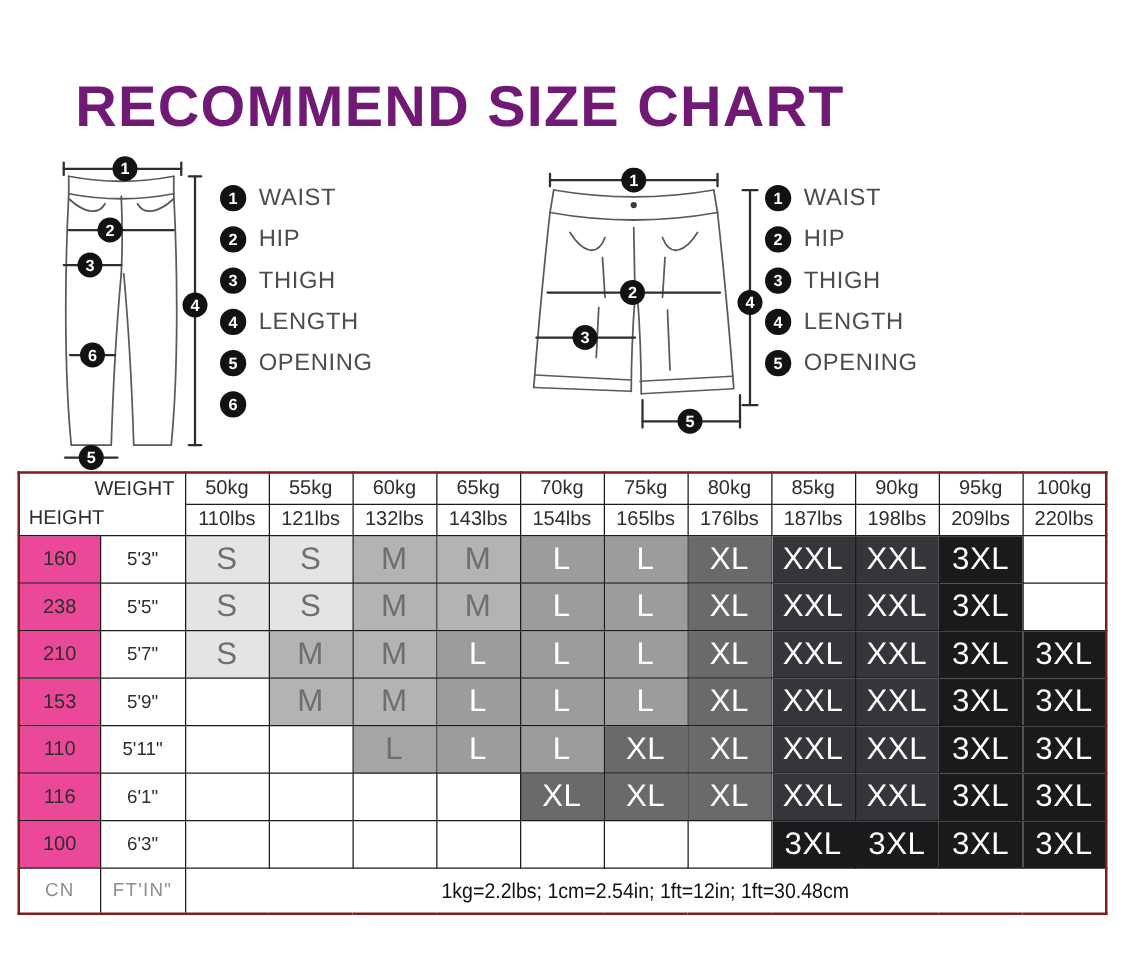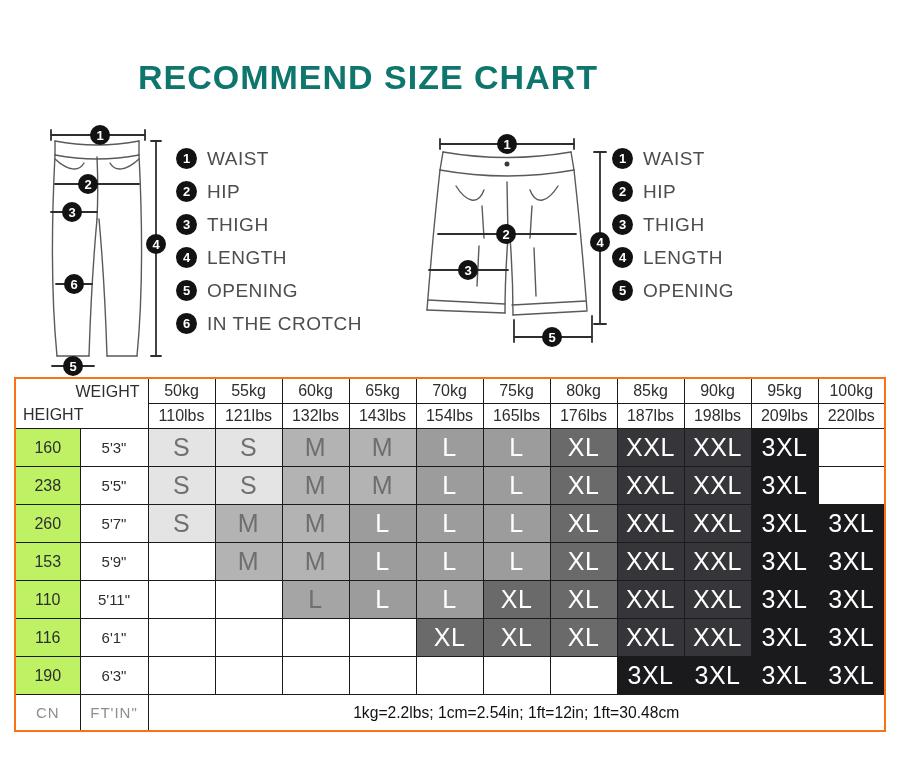--- a/index.html
+++ b/index.html
@@ -3,56 +3,56 @@
 <meta charset="utf-8">
 <style>
   html,body{margin:0;padding:0;}
   body{
     width:900px;height:762px;background:#ffffff;position:relative;overflow:hidden;
     font-family:"Liberation Sans", sans-serif;
   }
   
   .title{
     position:absolute;top:58px;left:0;width:736px;text-align:center;
-    font-size:34px;font-weight:bold;color:#0f766e;letter-spacing:1px;
+    font-size:46px;font-weight:bold;color:#701a75;letter-spacing:1px;
   }
   
   .sketch{position:absolute;}
   .sketch path,.sketch line{fill:none;stroke:#5a5a5a;stroke-width:1.4;stroke-linecap:round;}
   .sketch .meas{stroke:#2e2e2e;stroke-width:1.8;}
   .sketch .marker-circle{fill:#121212;stroke:none;}
   .sketch .marker-num{fill:#ffffff;font-size:13px;font-weight:bold;text-anchor:middle;
     font-family:"Liberation Sans",sans-serif;}
   .legend{position:absolute;}
   .legend-item{display:flex;align-items:center;height:33px;}
   .legend-badge{
     width:21px;height:21px;border-radius:50%;background:#121212;color:#fff;
     font-size:13px;font-weight:bold;text-align:center;line-height:21px;flex:0 0 21px;
     margin-right:10px;
   }
   .legend-label{font-size:19px;color:#4d4d4d;letter-spacing:0.5px;white-space:nowrap;}
   
   table.size-chart{
     position:absolute;left:14px;top:377px;width:872px;
     border-collapse:collapse;table-layout:fixed;
-    border:2px solid #f97316;
+    border:2px solid #7f1d1d;
   }
   table.size-chart td{
     border:1px solid #1b1b1b;text-align:center;vertical-align:middle;
     padding:0;overflow:hidden;
   }
   tr.hdr td{height:24px;font-size:16px;color:#2e2e2e;background:#fff;}
   td.kg{border-bottom:2px solid #a3a3a3;}
   td.corner{position:relative;background:#fff;
     background-image:linear-gradient(to bottom right,transparent calc(50% - 1px),#3c3c3c calc(50% - 1px),#3c3c3c calc(50% + 1px),transparent calc(50% + 1px));
   }
   .corner-weight{position:absolute;top:4px;right:8px;font-size:16px;color:#2e2e2e;}
   .corner-height{position:absolute;bottom:4px;left:7px;font-size:16px;color:#2e2e2e;}
   tr.data td{height:37px;}
-  td.cm{font-size:16px;color:#2e2e2e;background:#bef264;}
+  td.cm{font-size:16px;color:#2e2e2e;background:#ec4899;}
   td.ftin{font-size:15px;color:#2e2e2e;background:#fff;}
   td.size-cell{font-size:25px;letter-spacing:0.5px;}
   td.empty{background:#ffffff;}
   tr.foot td{height:35px;background:#fff;}
   td.unit{font-size:15px;color:#8e8e8e;letter-spacing:1px;}
   td.note-cell{font-size:17px;color:#111;}
   .note-inner{display:inline-block;transform:scaleX(0.92);transform-origin:center;}
 </style>
 </head>
 <body>
@@ -134,21 +134,20 @@
     <div class="legend-item">
       <span class="legend-badge">4</span>
       <span class="legend-label">LENGTH</span>
     </div>
     <div class="legend-item">
       <span class="legend-badge">5</span>
       <span class="legend-label">OPENING</span>
     </div>
     <div class="legend-item">
       <span class="legend-badge">6</span>
-      <span class="legend-label">IN THE CROTCH</span>
     </div>
   </div>
 
 <svg class="sketch" style="left:424px;top:134px;" width="192" height="218" viewBox="0 0 192 218">
 
   <line class="meas" x1="16" y1="10" x2="150" y2="10"></line>
   <line class="meas" x1="16" y1="5" x2="16" y2="15"></line>
   <line class="meas" x1="150" y1="5" x2="150" y2="15"></line>
 
   <path d="M19,18 Q83,29 147,18"></path>
@@ -304,21 +303,21 @@
         <td class="size-cell" style="background: rgb(179, 179, 179); color: rgb(110, 110, 110);">M</td>
         <td class="size-cell" style="background: rgb(156, 156, 156); color: rgb(255, 255, 255);">L</td>
         <td class="size-cell" style="background: rgb(156, 156, 156); color: rgb(255, 255, 255);">L</td>
         <td class="size-cell" style="background: rgb(106, 106, 106); color: rgb(255, 255, 255);">XL</td>
         <td class="size-cell" style="background: rgb(54, 54, 58); color: rgb(255, 255, 255);">XXL</td>
         <td class="size-cell" style="background: rgb(54, 54, 58); color: rgb(255, 255, 255);">XXL</td>
         <td class="size-cell" style="background: rgb(26, 26, 28); color: rgb(255, 255, 255);">3XL</td>
         <td class="size-cell empty"></td>
       </tr>
       <tr class="data">
-        <td class="cm">260</td>
+        <td class="cm">210</td>
         <td class="ftin">5'7"</td>
         <td class="size-cell" style="background: rgb(228, 228, 228); color: rgb(112, 112, 112);">S</td>
         <td class="size-cell" style="background: rgb(179, 179, 179); color: rgb(110, 110, 110);">M</td>
         <td class="size-cell" style="background: rgb(179, 179, 179); color: rgb(110, 110, 110);">M</td>
         <td class="size-cell" style="background: rgb(156, 156, 156); color: rgb(255, 255, 255);">L</td>
         <td class="size-cell" style="background: rgb(156, 156, 156); color: rgb(255, 255, 255);">L</td>
         <td class="size-cell" style="background: rgb(156, 156, 156); color: rgb(255, 255, 255);">L</td>
         <td class="size-cell" style="background: rgb(106, 106, 106); color: rgb(255, 255, 255);">XL</td>
         <td class="size-cell" style="background: rgb(54, 54, 58); color: rgb(255, 255, 255);">XXL</td>
         <td class="size-cell" style="background: rgb(54, 54, 58); color: rgb(255, 255, 255);">XXL</td>
@@ -364,21 +363,21 @@
         <td class="size-cell empty"></td>
         <td class="size-cell" style="background: rgb(106, 106, 106); color: rgb(255, 255, 255);">XL</td>
         <td class="size-cell" style="background: rgb(106, 106, 106); color: rgb(255, 255, 255);">XL</td>
         <td class="size-cell" style="background: rgb(106, 106, 106); color: rgb(255, 255, 255);">XL</td>
         <td class="size-cell" style="background: rgb(54, 54, 58); color: rgb(255, 255, 255);">XXL</td>
         <td class="size-cell" style="background: rgb(54, 54, 58); color: rgb(255, 255, 255);">XXL</td>
         <td class="size-cell" style="background: rgb(26, 26, 28); color: rgb(255, 255, 255);">3XL</td>
         <td class="size-cell" style="background: rgb(26, 26, 28); color: rgb(255, 255, 255);">3XL</td>
       </tr>
       <tr class="data">
-        <td class="cm">190</td>
+        <td class="cm">100</td>
         <td class="ftin">6'3"</td>
         <td class="size-cell empty"></td>
         <td class="size-cell empty"></td>
         <td class="size-cell empty"></td>
         <td class="size-cell empty"></td>
         <td class="size-cell empty"></td>
         <td class="size-cell empty"></td>
         <td class="size-cell empty"></td>
         <td class="size-cell" style="background: rgb(26, 26, 28); color: rgb(255, 255, 255);">3XL</td>
         <td class="size-cell" style="background: rgb(26, 26, 28); color: rgb(255, 255, 255);">3XL</td>

